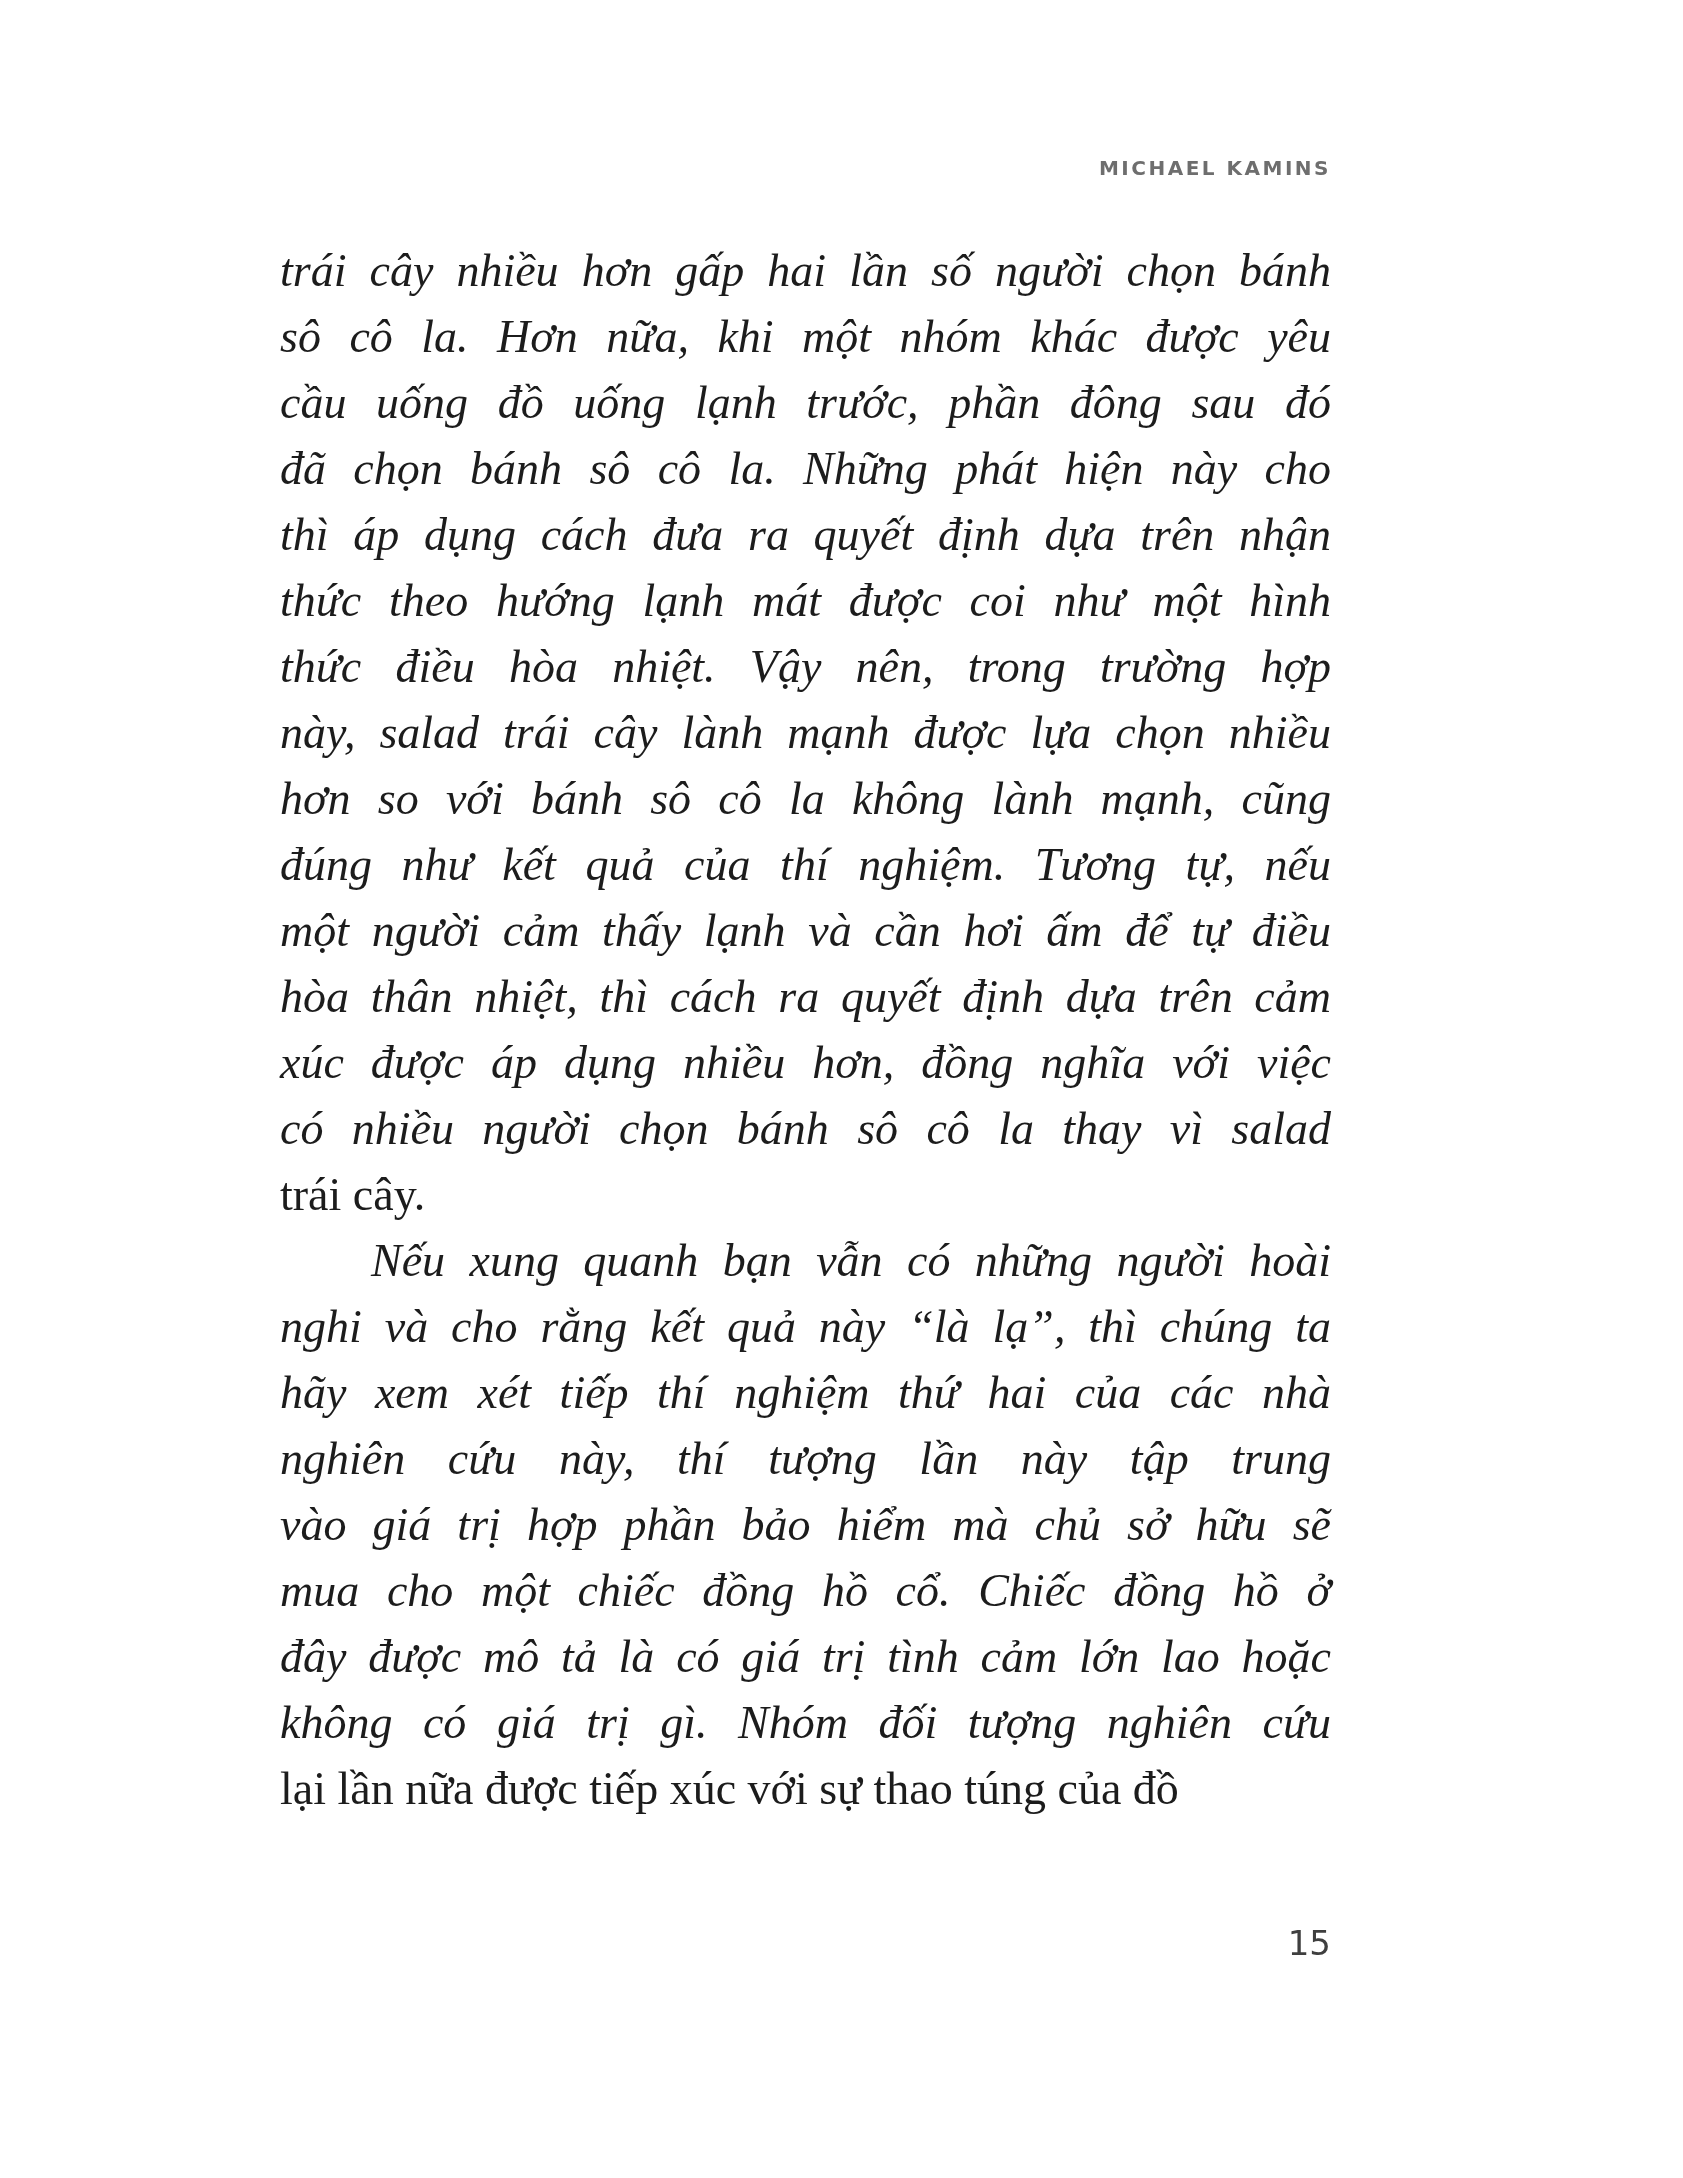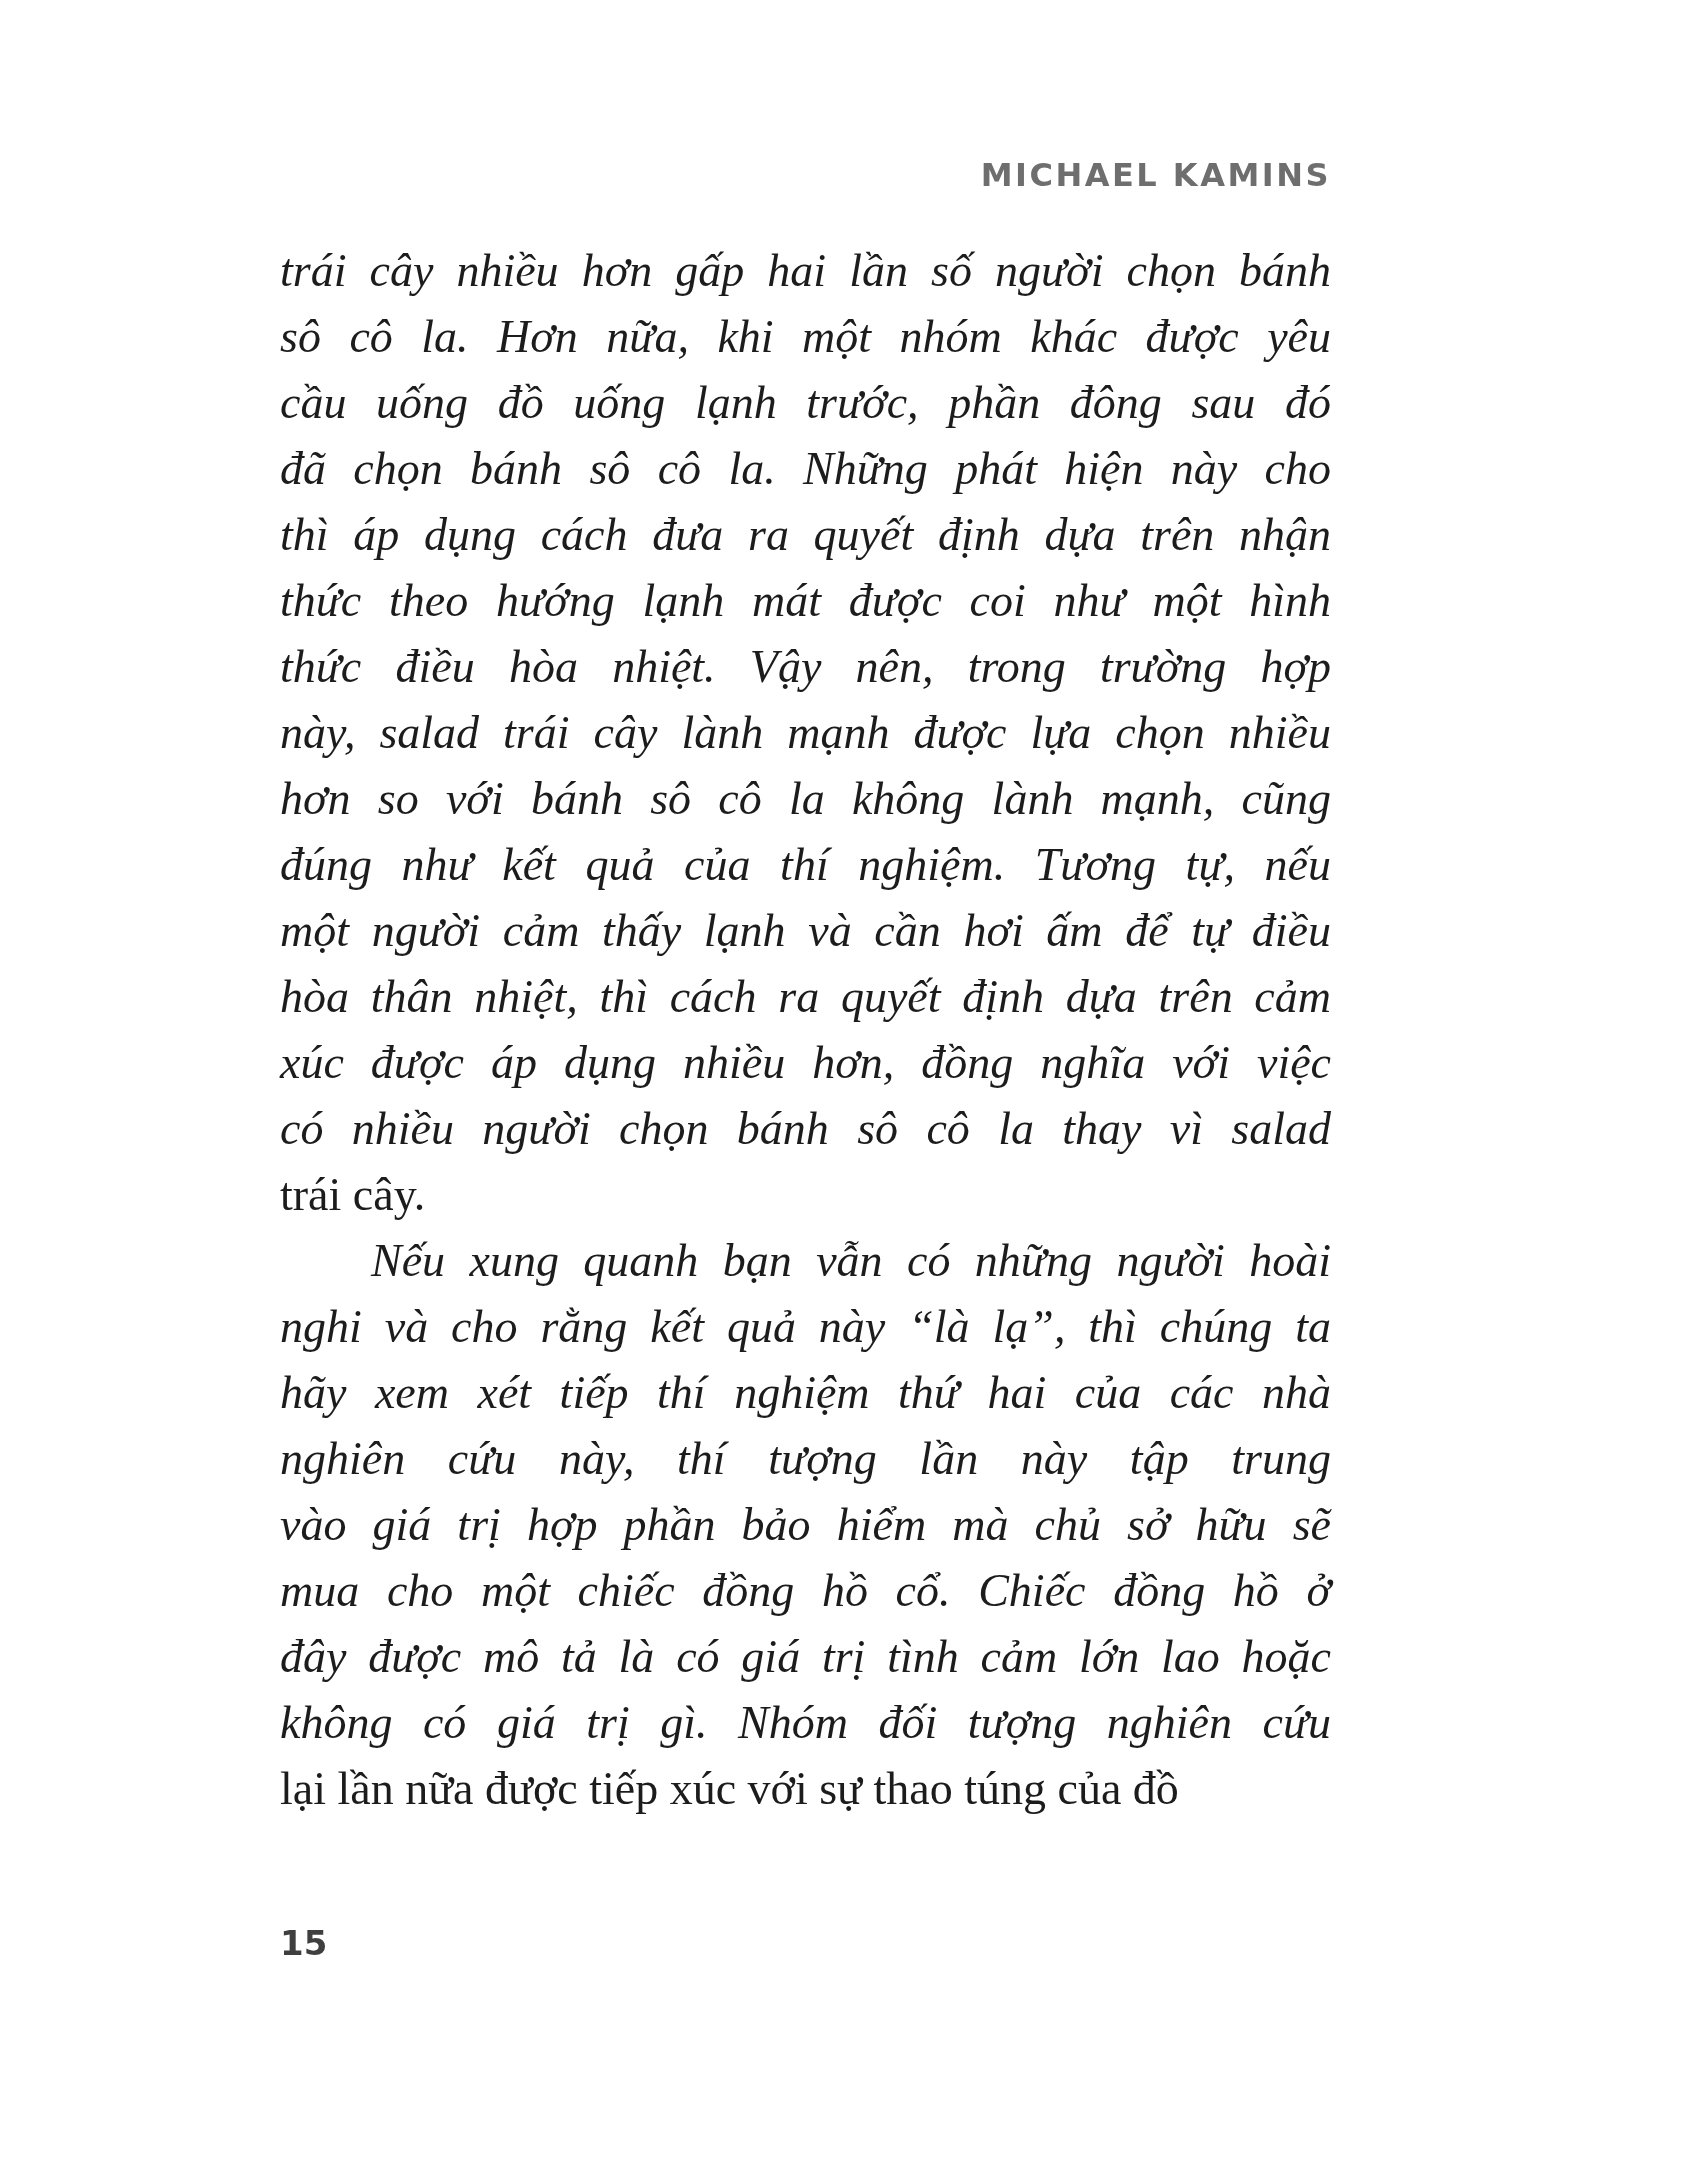--- a/index.html
+++ b/index.html
@@ -16,21 +16,21 @@
     font-family: "Liberation Serif", "DejaVu Serif", serif;
   }
   .running-header {
     position: absolute;
     top: 156px;
     left: 280px;
     width: 1051px;
     text-align: right;
     font-family: "DejaVu Sans", "Liberation Sans", sans-serif;
     font-weight: 700;
-    font-size: 32px;
+    font-size: 20px;
     letter-spacing: 2.5px;
     color: var(--header-color, #6e6e6e);
     white-space: nowrap;
   }
   .text-block {
     position: absolute;
     top: 238px;
     left: 280px;
     width: 1051px;
     color: var(--text-color, #1c1c1c);
@@ -54,22 +54,23 @@
     text-align-last: left;
   }
   .line.indent {
     text-indent: 91px;
   }
   .page-number {
     position: absolute;
     top: 1923px;
     left: 280px;
     width: 1051px;
+    text-align: right;
     font-family: "DejaVu Sans", "Liberation Sans", sans-serif;
-    font-weight: 700;
+    font-weight: 400;
     font-size: 34px;
     color: var(--folio-color, #3f3f3f);
   }
 </style>
 </head>
 <body>
 
 <div class="page" style="--bg: #ffffff; --text-color: #1c1c1c; --header-color: #6e6e6e; --folio-color: #3f3f3f;">
   <div class="running-header">MICHAEL KAMINS</div>
 

